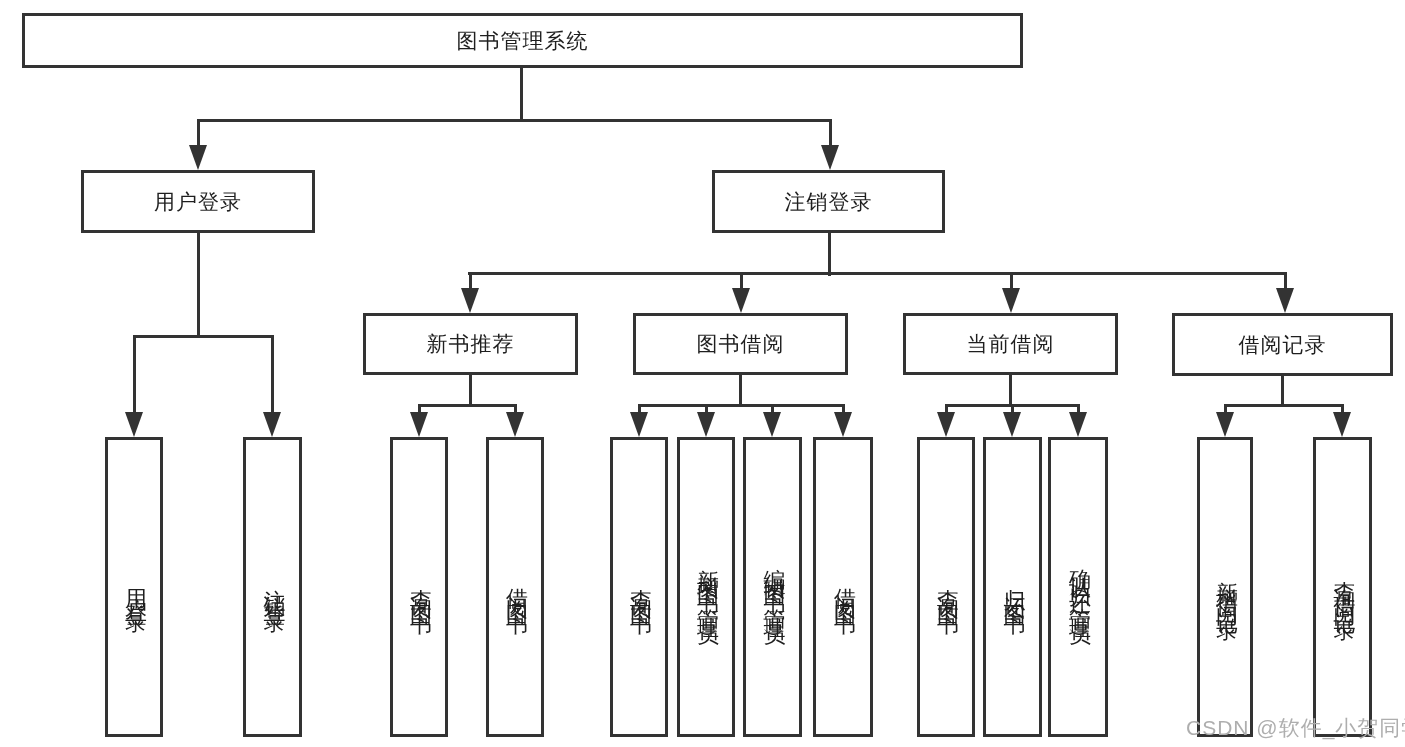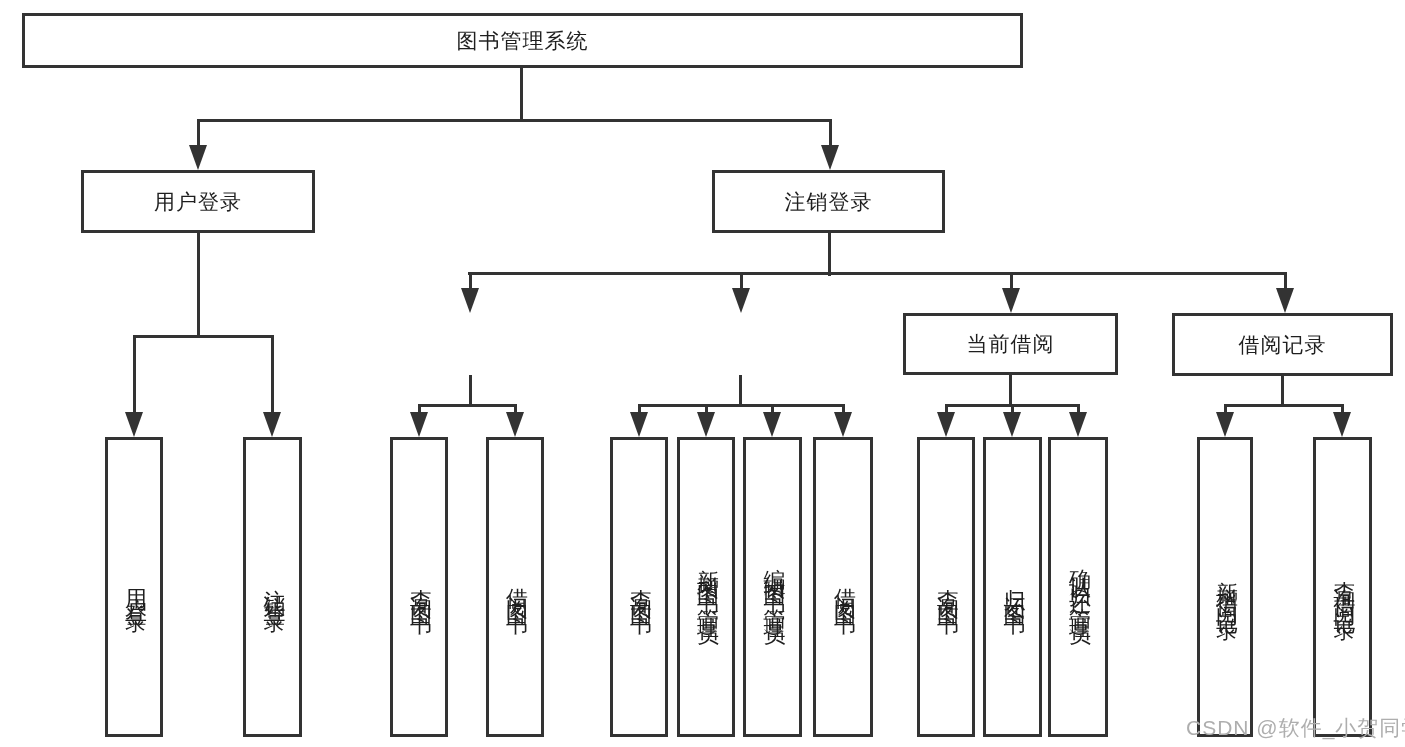--- a/index.html
+++ b/index.html
@@ -116,20 +116,26 @@
     <span class="hlabel">图书管理系统</span>
   </div>
 
   <div class="box" style="left:81px;top:170px;width:234px;height:63px">
     <span class="hlabel">用户登录</span>
   </div>
   <div class="box" style="left:712px;top:170px;width:233px;height:63px">
     <span class="hlabel">注销登录</span>
   </div>
 
+  <div class="box" style="left:363px;top:313px;width:215px;height:62px">
+    <span class="hlabel">新书推荐</span>
+  </div>
+  <div class="box" style="left:633px;top:313px;width:215px;height:62px">
+    <span class="hlabel">图书借阅</span>
+  </div>
   <div class="box" style="left:903px;top:313px;width:215px;height:62px">
     <span class="hlabel">当前借阅</span>
   </div>
   <div class="box" style="left:1172px;top:313px;width:221px;height:63px">
     <span class="hlabel">借阅记录</span>
   </div>
 
   <div class="box" style="left:105px;top:437px;width:58px;height:300px">
     <span class="vlabel">用户登录</span>
   </div>

